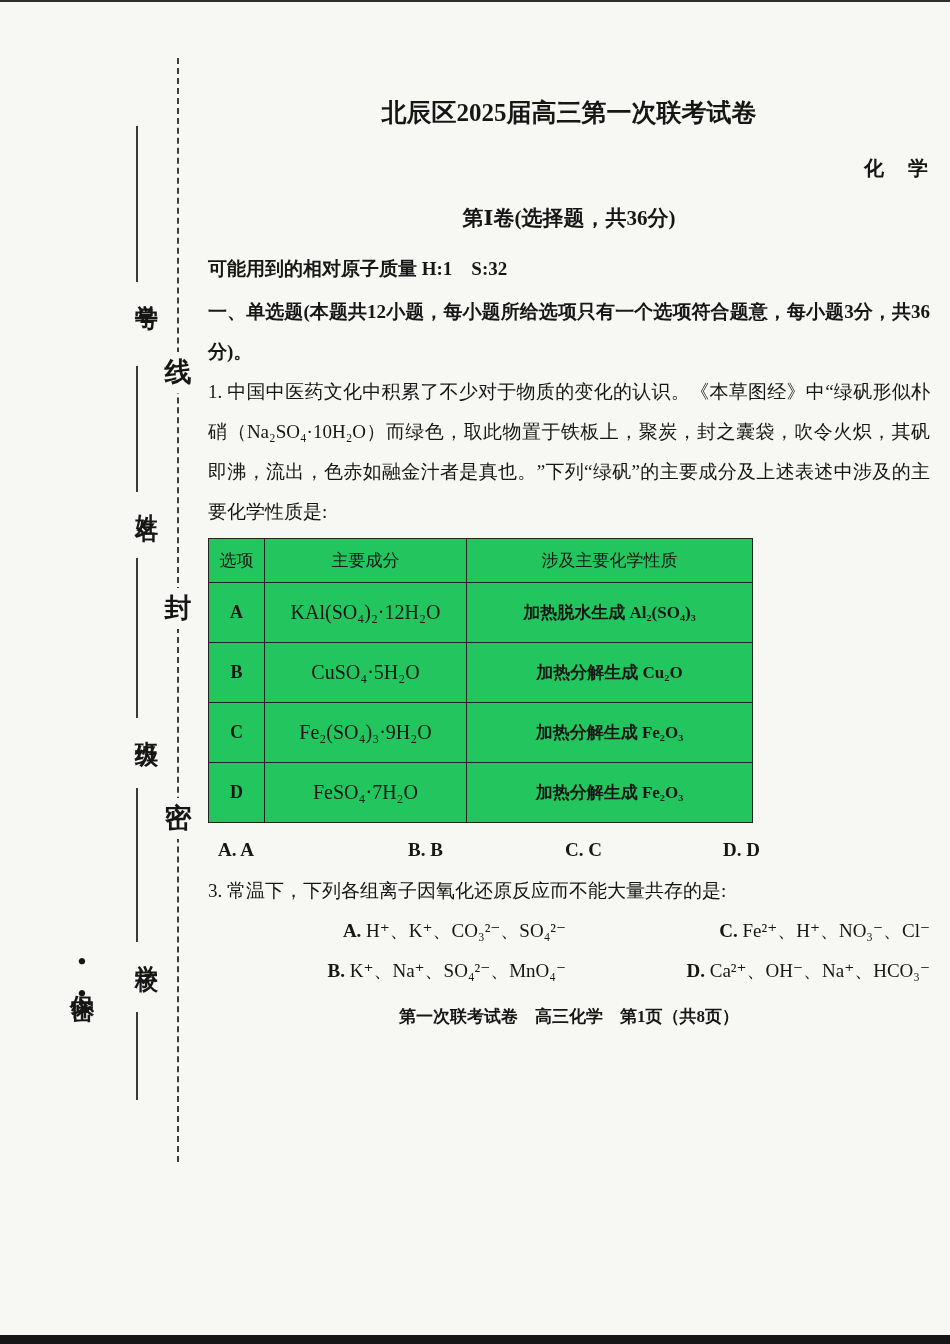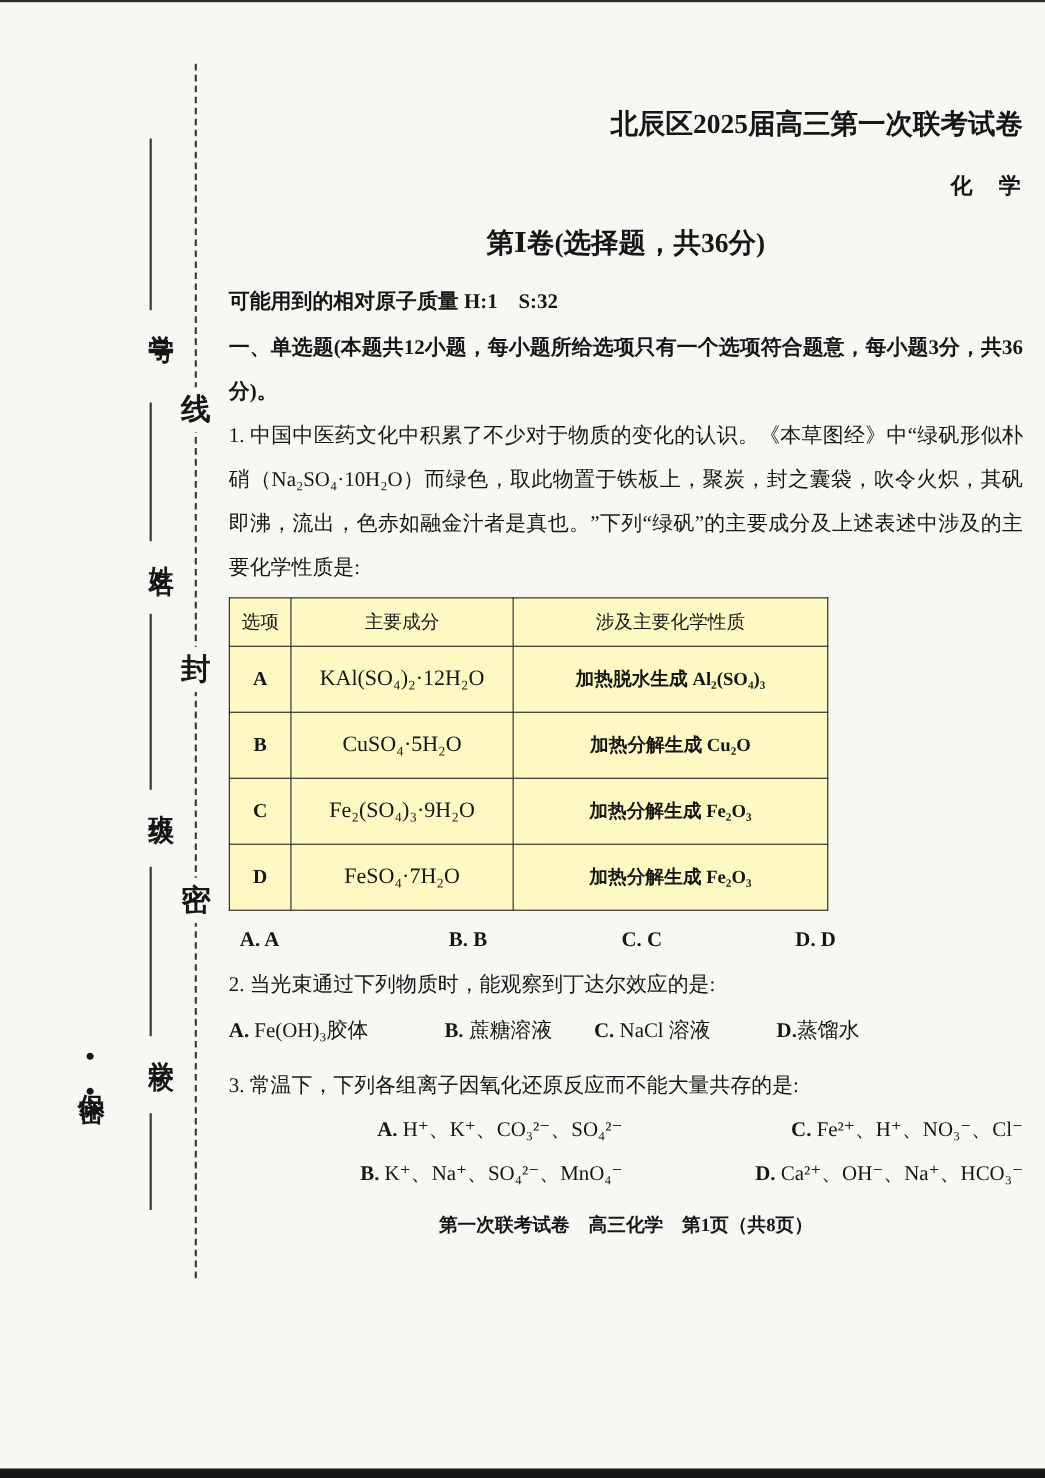--- a/index.html
+++ b/index.html
@@ -17,29 +17,29 @@
 
   
   .seal-line { position: absolute; left: 177px; top: 58px; height: 1104px; width: 0; border-left: 2.5px dashed #3c3c3c; }
   .seal-char { position: absolute; left: 159px; width: 38px; text-align: center; font-size: 27px; font-weight: bold; background: #f7f7f4; padding: 7px 0; line-height: 1; }
   .blank-line { position: absolute; left: 136px; width: 2px; background: #3a3a3a; }
   .field-label { position: absolute; left: 114px; width: 44px; writing-mode: vertical-rl; text-orientation: upright; font-size: 23px; font-weight: bold; letter-spacing: 4px; line-height: 1; text-align: center; }
   .secrecy { position: absolute; left: 70px; top: 948px; writing-mode: vertical-rl; text-orientation: upright; font-size: 24px; font-weight: bold; letter-spacing: 2px; line-height: 1; }
 
   
   .content { position: absolute; left: 208px; top: 96px; width: 722px; }
-  .title { font-size: 25px; font-weight: bold; text-align: right; margin: 0 0 26px; }
+  .title { font-size: 25px; font-weight: bold; text-align: center; margin: 0 0 26px; }
   .subject { font-size: 20px; font-weight: bold; text-align: right; letter-spacing: 2px; margin: 0 0 22px; }
-  .section-head { font-size: 25px; font-weight: bold; text-align: center; margin: 0 0 24px; }
+  .section-head { font-size: 21px; font-weight: bold; text-align: center; margin: 0 0 24px; }
   .masses { font-size: 19px; font-weight: bold; margin: 0 0 10px; white-space: pre-wrap; }
   .intro { font-size: 19px; font-weight: bold; line-height: 40px; text-align: justify; margin: 0; }
   .qtext { font-size: 19px; line-height: 40px; text-align: justify; margin: 0; }
   .q-block { margin-top: 10px; }
 
-  table.q1-table { border-collapse: collapse; margin: 6px 0 0 0; background: #fef9c3; }
+  table.q1-table { border-collapse: collapse; margin: 6px 0 0 0; background: #22c55e; }
   table.q1-table th, table.q1-table td { border: 1.6px solid #222; padding: 2px 6px; }
   table.q1-table th { height: 44px; font-size: 17px; font-weight: normal; text-align: center; }
   table.q1-table td { height: 60px; text-align: center; }
   .col-opt  { width: 56px;  font-size: 18px; font-weight: bold; }
   .col-comp { width: 202px; font-size: 20px; }
   .col-prop { width: 286px; font-size: 17px; font-weight: bold; }
 
   .answers-row { display: grid; grid-template-columns: 190px 157px 158px auto; font-size: 19px; font-weight: bold; margin-top: 16px; padding-left: 10px; }
   .options-row { display: grid; grid-template-columns: 196px 136px 166px auto; font-size: 19px; margin-top: 2px; line-height: 40px; }
   .options-grid { display: grid; grid-template-columns: 346px auto; font-size: 19px; line-height: 40px; padding-left: 12px; text-align: right; }
@@ -107,29 +107,20 @@
     </tbody>
       </table>
 
     <div class="answers-row">
       <span><span class="opt-label">A.</span> <span>A</span></span>
       <span><span class="opt-label">B.</span> <span>B</span></span>
       <span><span class="opt-label">C.</span> <span>C</span></span>
       <span><span class="opt-label">D.</span> <span>D</span></span>
     </div>
 
-    <div class="q-block">
-      <div class="qtext">2. 当光束通过下列物质时，能观察到丁达尔效应的是:</div>
-      <div class="options-row">
-        <span><span class="opt-label">A.</span> <span>Fe(OH)₃胶体</span></span>
-        <span><span class="opt-label">B.</span> <span>蔗糖溶液</span></span>
-        <span><span class="opt-label">C.</span> <span>NaCl 溶液</span></span>
-        <span><span class="opt-label">D.</span><span>蒸馏水</span></span>
-      </div>
-    </div>
 
     <div class="q-block">
       <div class="qtext">3. 常温下，下列各组离子因氧化还原反应而不能大量共存的是:</div>
       <div class="options-grid">
         <span><span class="opt-label">A.</span>  <span>H⁺、K⁺、CO₃²⁻、SO₄²⁻</span></span>
         <span><span class="opt-label">C.</span>  <span>Fe²⁺、H⁺、NO₃⁻、Cl⁻</span></span>
         <span><span class="opt-label">B.</span>  <span>K⁺、Na⁺、SO₄²⁻、MnO₄⁻</span></span>
         <span><span class="opt-label">D.</span>  <span>Ca²⁺、OH⁻、Na⁺、HCO₃⁻</span></span>
       </div>
     </div>

